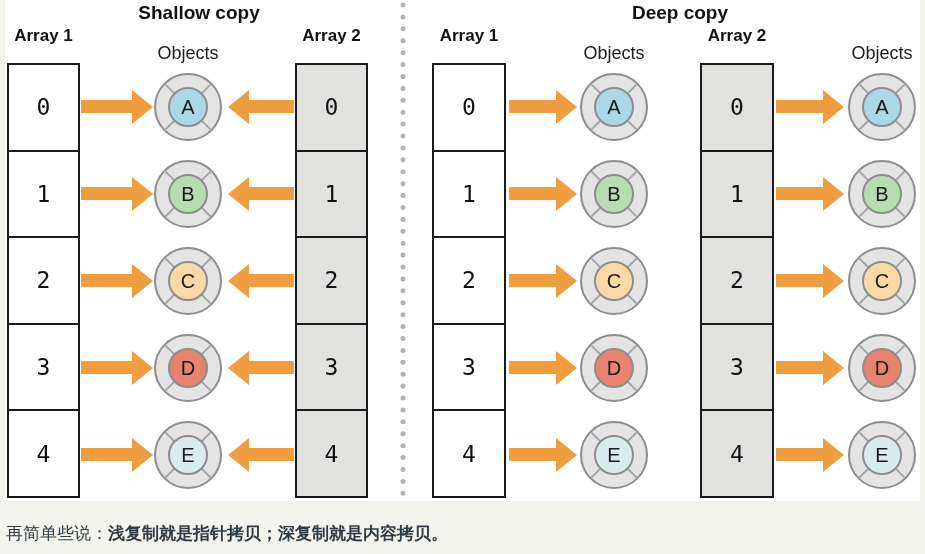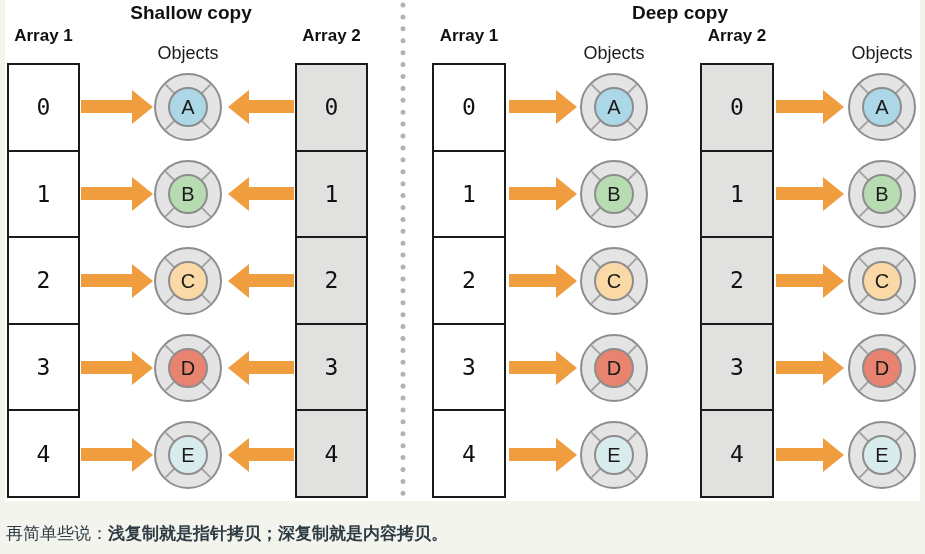--- a/index.html
+++ b/index.html
@@ -5,21 +5,21 @@
   html,body{margin:0;padding:0;}
   body{
     width:925px;height:554px;position:relative;overflow:hidden;
     background:#f4f4ee;
     font-family:"Liberation Sans",sans-serif;
   }
   .canvas{position:absolute;left:5px;top:0;width:915px;height:501px;background:#ffffff;}
 
   
   .title{position:absolute;top:2px;text-align:center;font-size:19px;font-weight:bold;color:#111;}
-  .t-sh{left:0;width:372px;}
+  .t-sh{left:8px;width:372px;}
   .t-dp{left:430px;width:490px;text-align:center;}
   .lbl{position:absolute;top:26px;text-align:center;font-size:17px;font-weight:bold;color:#111;}
   .objlbl{position:absolute;top:43px;text-align:center;font-size:18px;font-weight:400;color:#1c1c1c;}
   .l-sa1{left:2px;width:73px;}
   .l-sa2{left:290px;width:73px;}
   .l-da1{left:427px;width:74px;}
   .l-da2{left:695px;width:74px;}
   .l-so{left:146px;width:74px;}
   .l-do1{left:572px;width:74px;}
   .l-do2{left:840px;width:74px;}

